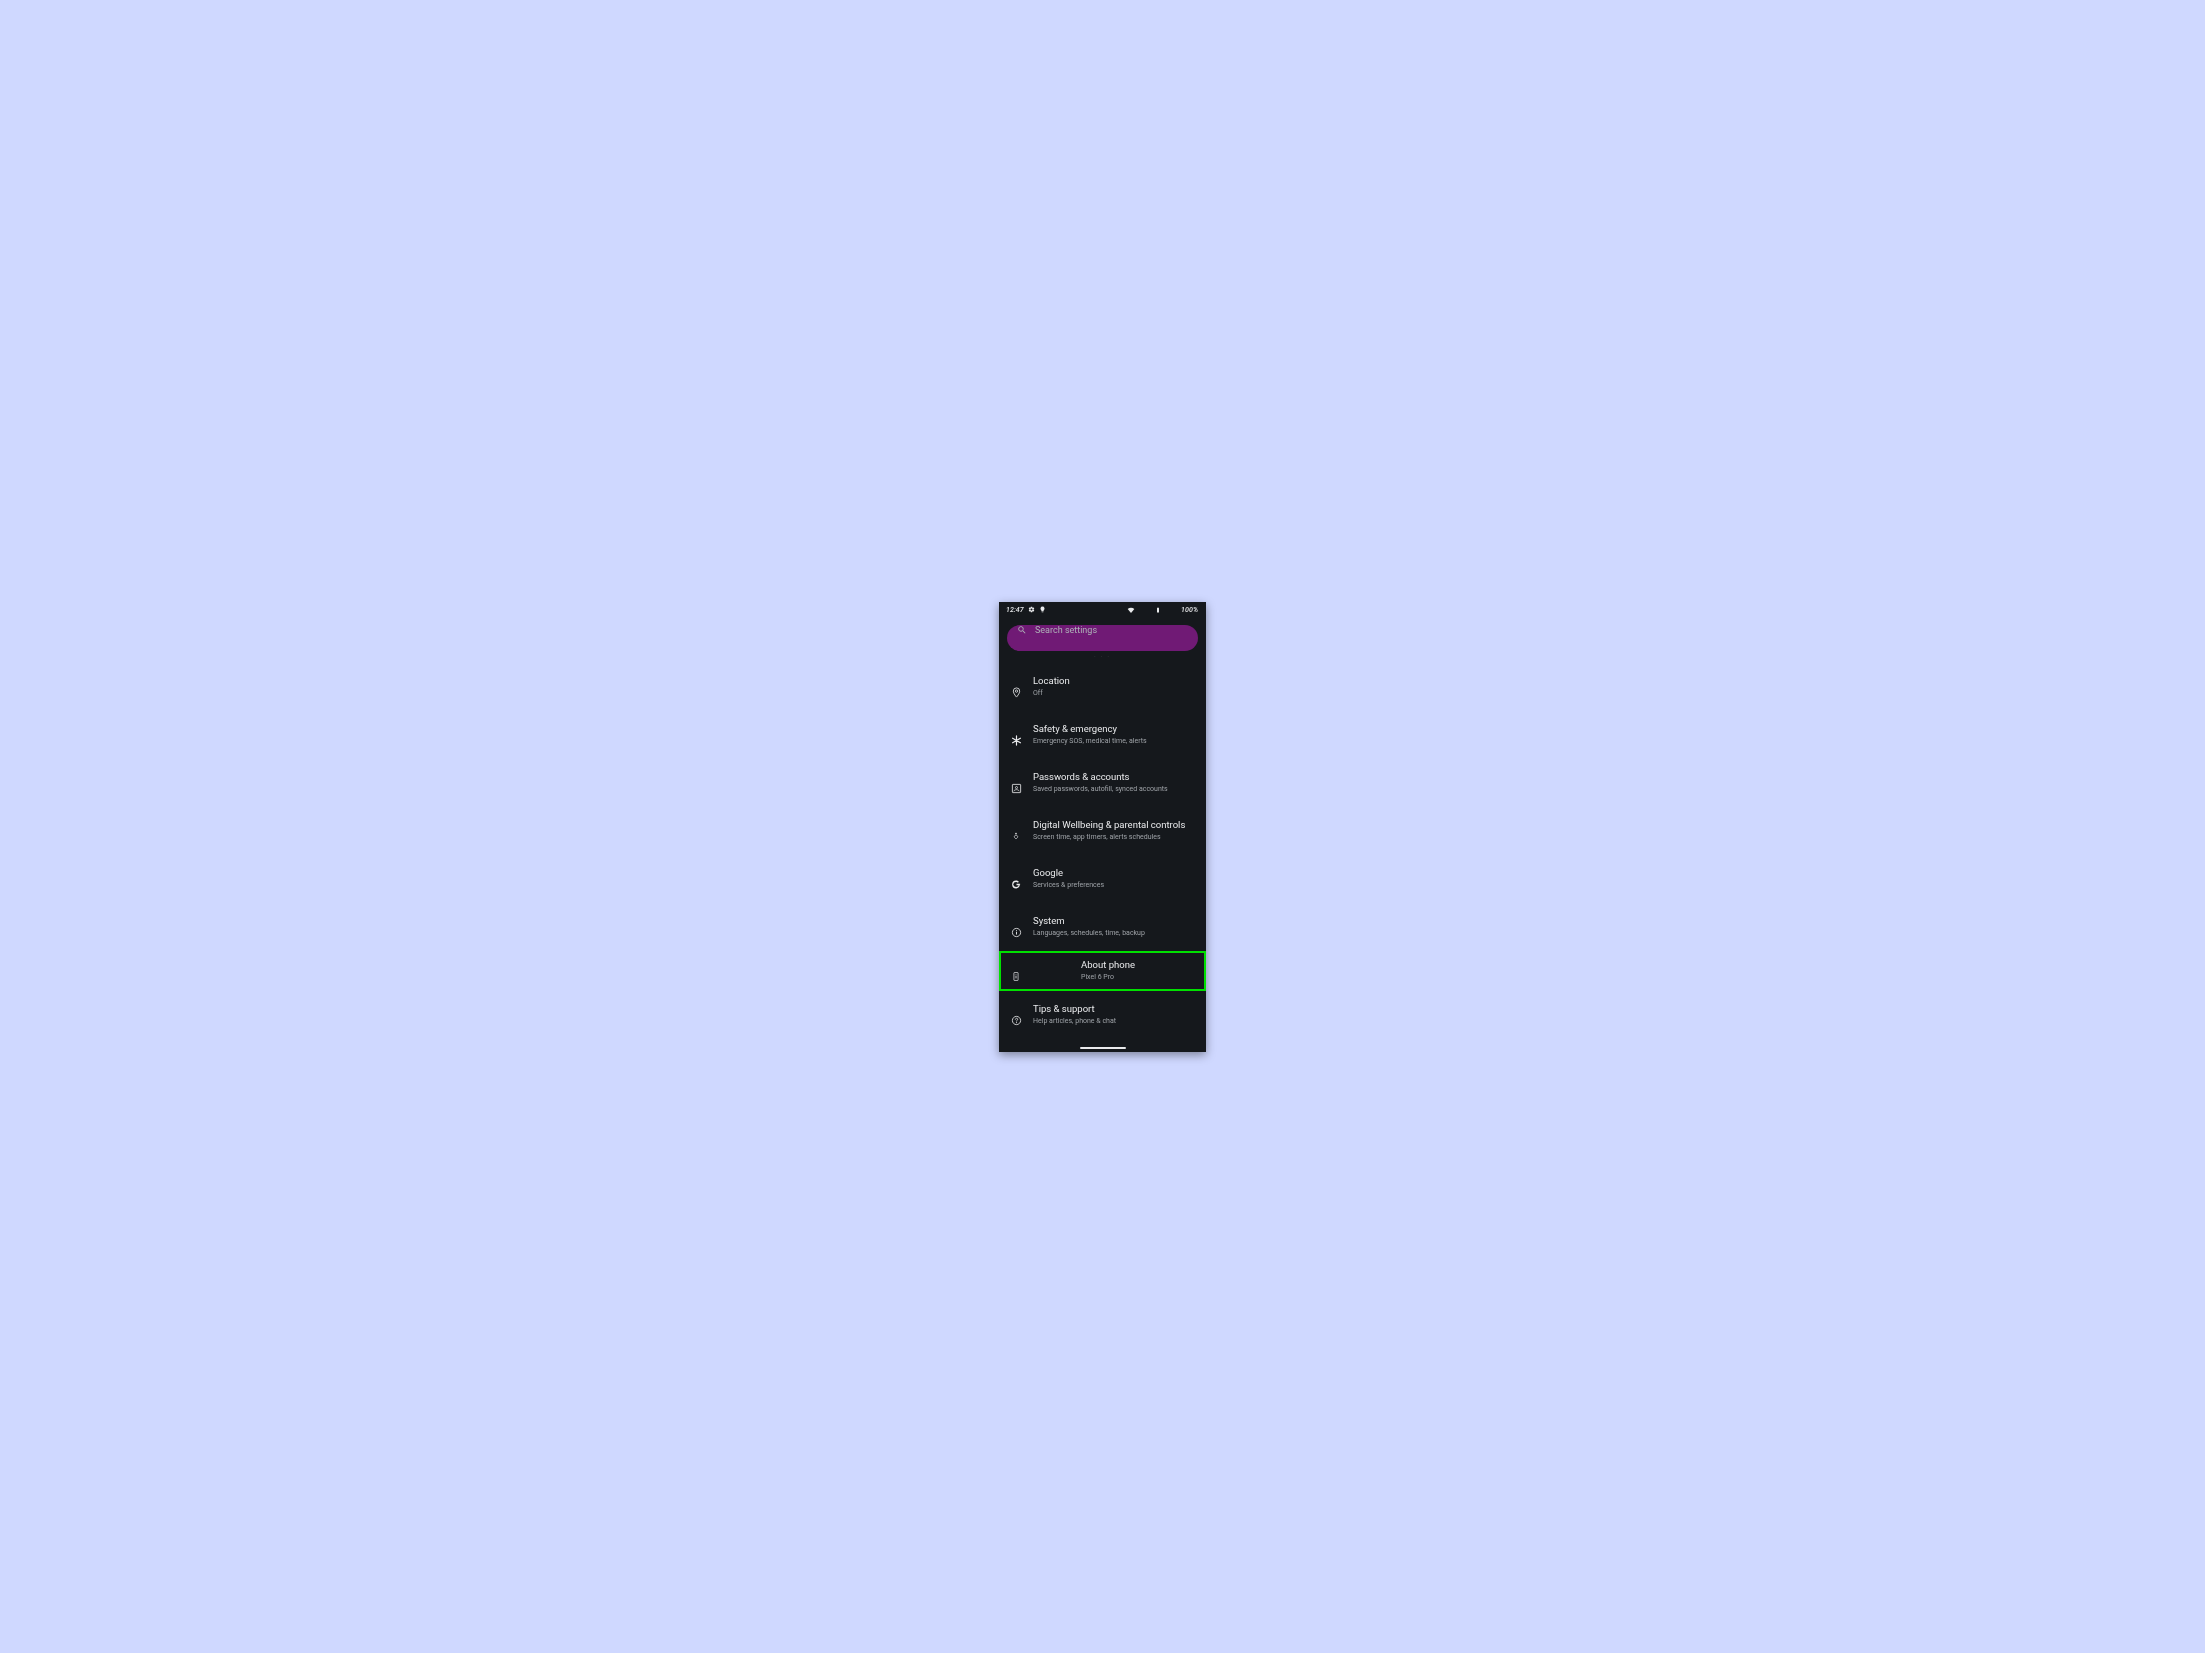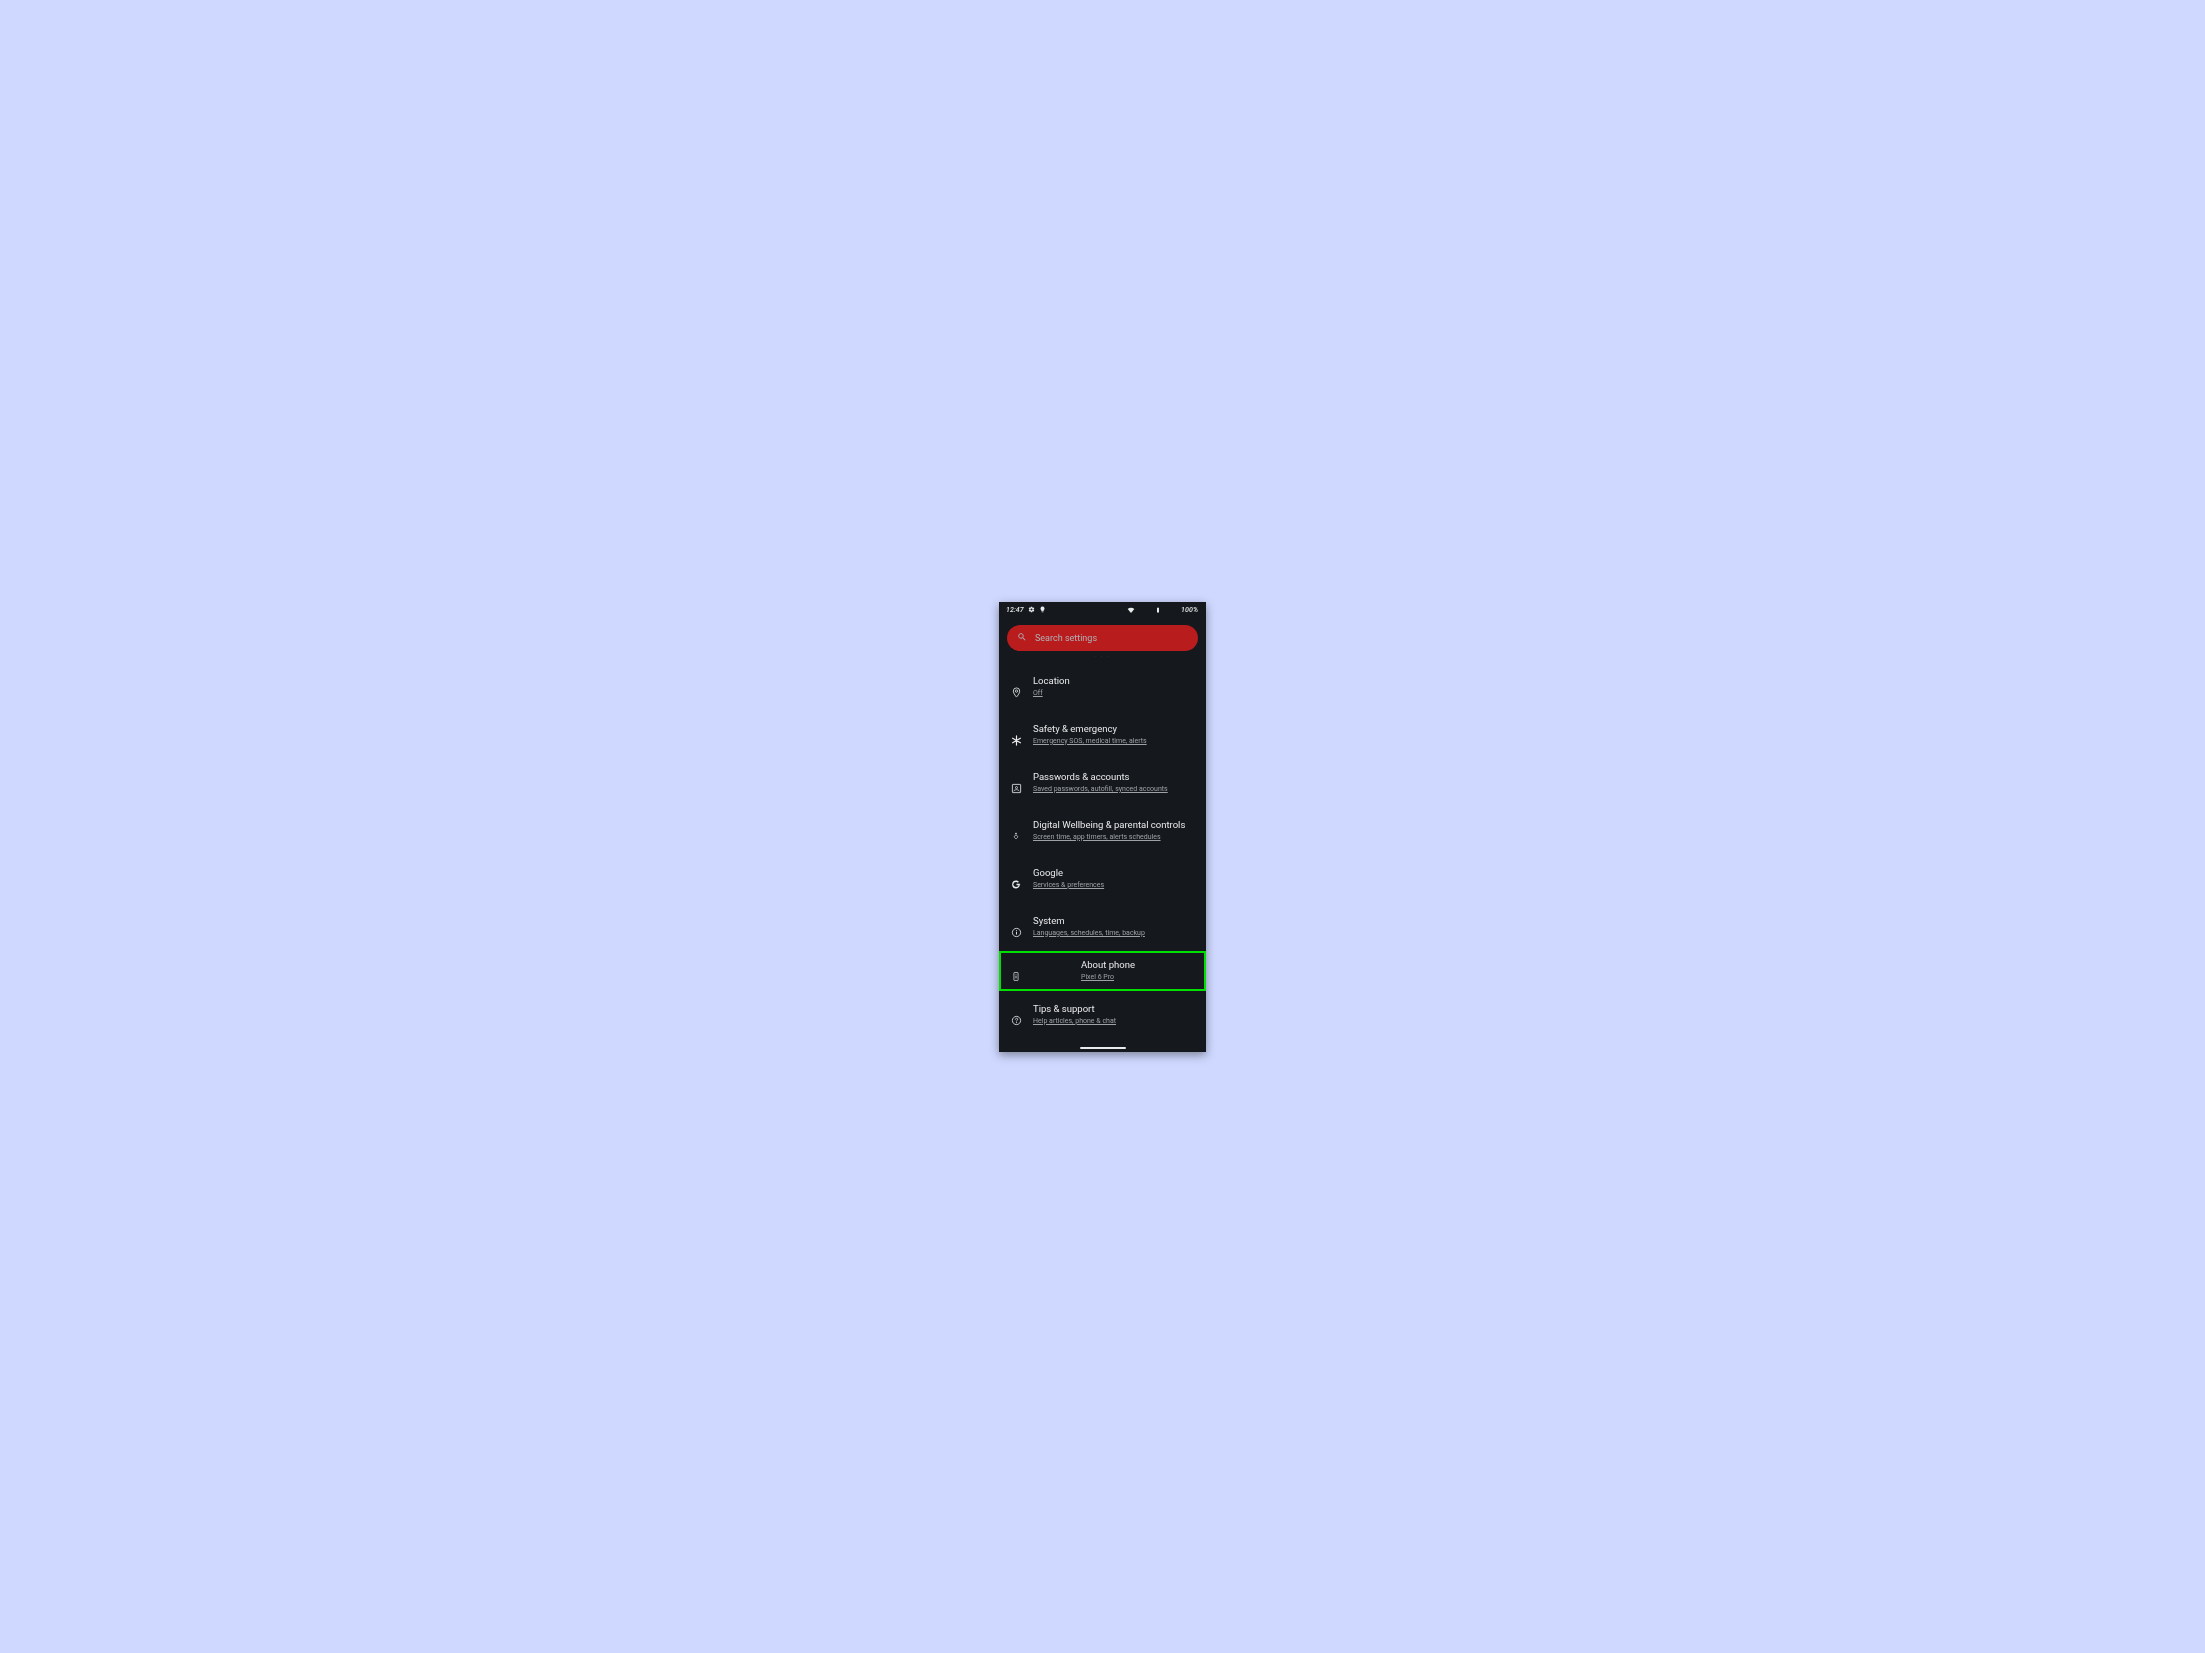--- a/index.html
+++ b/index.html
@@ -44,24 +44,23 @@
   .status .spacer { flex:1; }
   .status .right { display:flex; align-items:center; gap:20px; }
   .status svg { display:block; }
 
   
   .search-wrap {
     padding: 7px 8px 4px;
   }
   .search {
     height: 26px;
-    background: #b91c1c;
+    background: #701a75;
     border-radius: 14px;
     display: flex;
-    align-items: center;
     padding-left: 10px;
     color: #aeb2b8;
     font-size: 9px;
     gap: 8px;
   }
 
   
   .peek {
     height: 8px;
     text-align: center;
@@ -99,21 +98,20 @@
   .item .title {
     font-size: 9.5px;
     line-height: 12.5px;
     color: #e9eaec;
   }
   .item .sub {
     font-size: 7px;
     line-height: 9.5px;
     color: #9ea2a7;
     margin-top: 1px;
-    text-decoration: underline;
   }
 
   .gap-lg { padding-top: 12.5px; padding-bottom: 12.5px; }
 
   
   .highlight {
     position: relative;
     gap: 48px;
   }
   .highlight::after {

